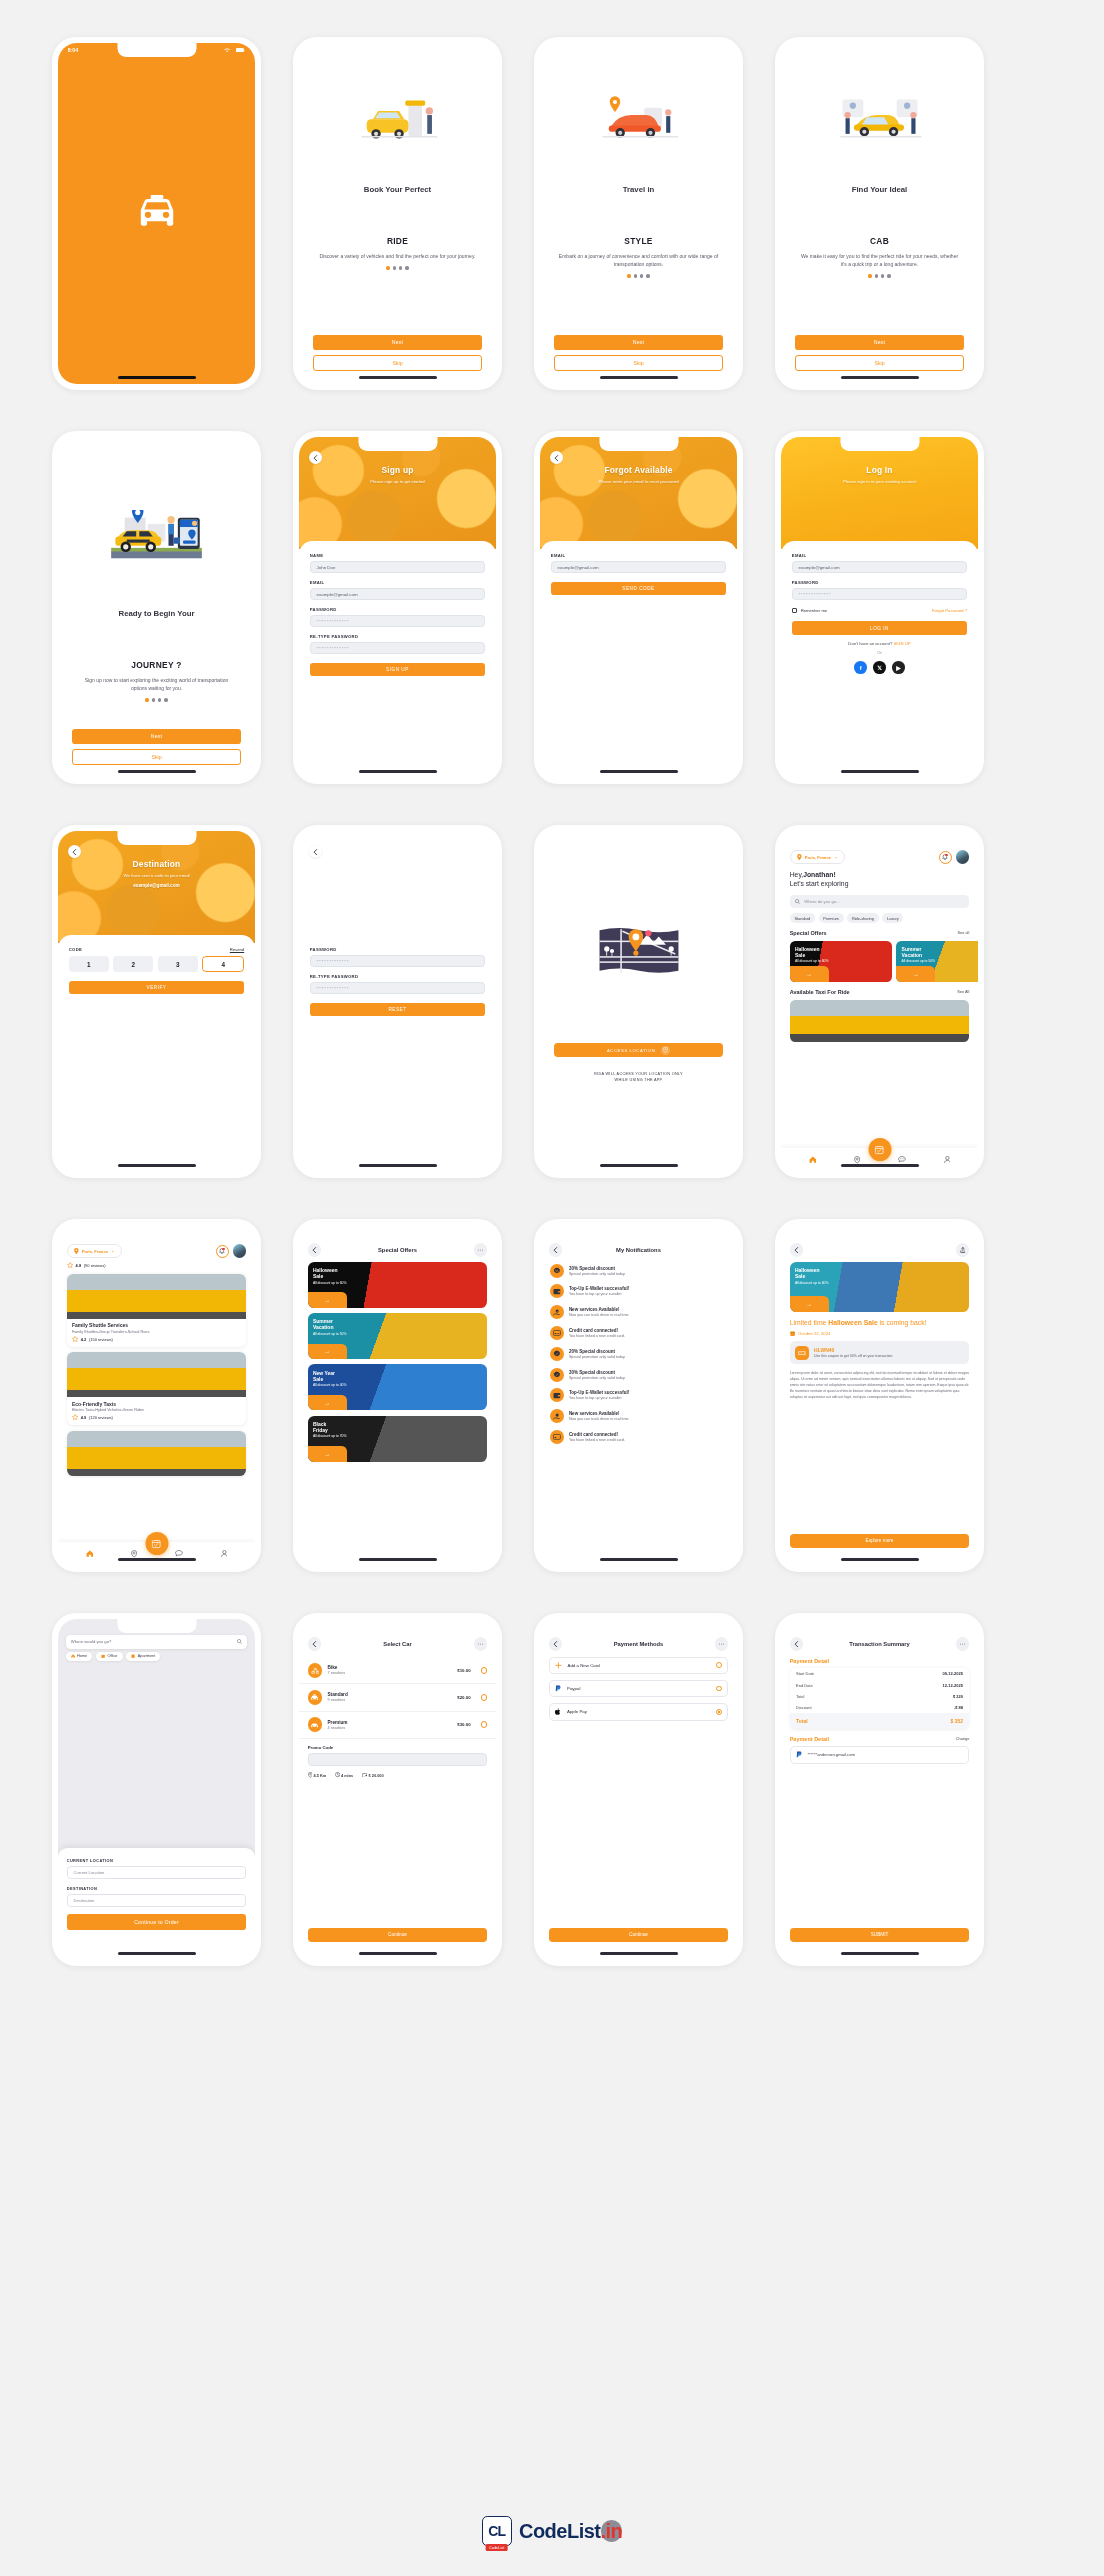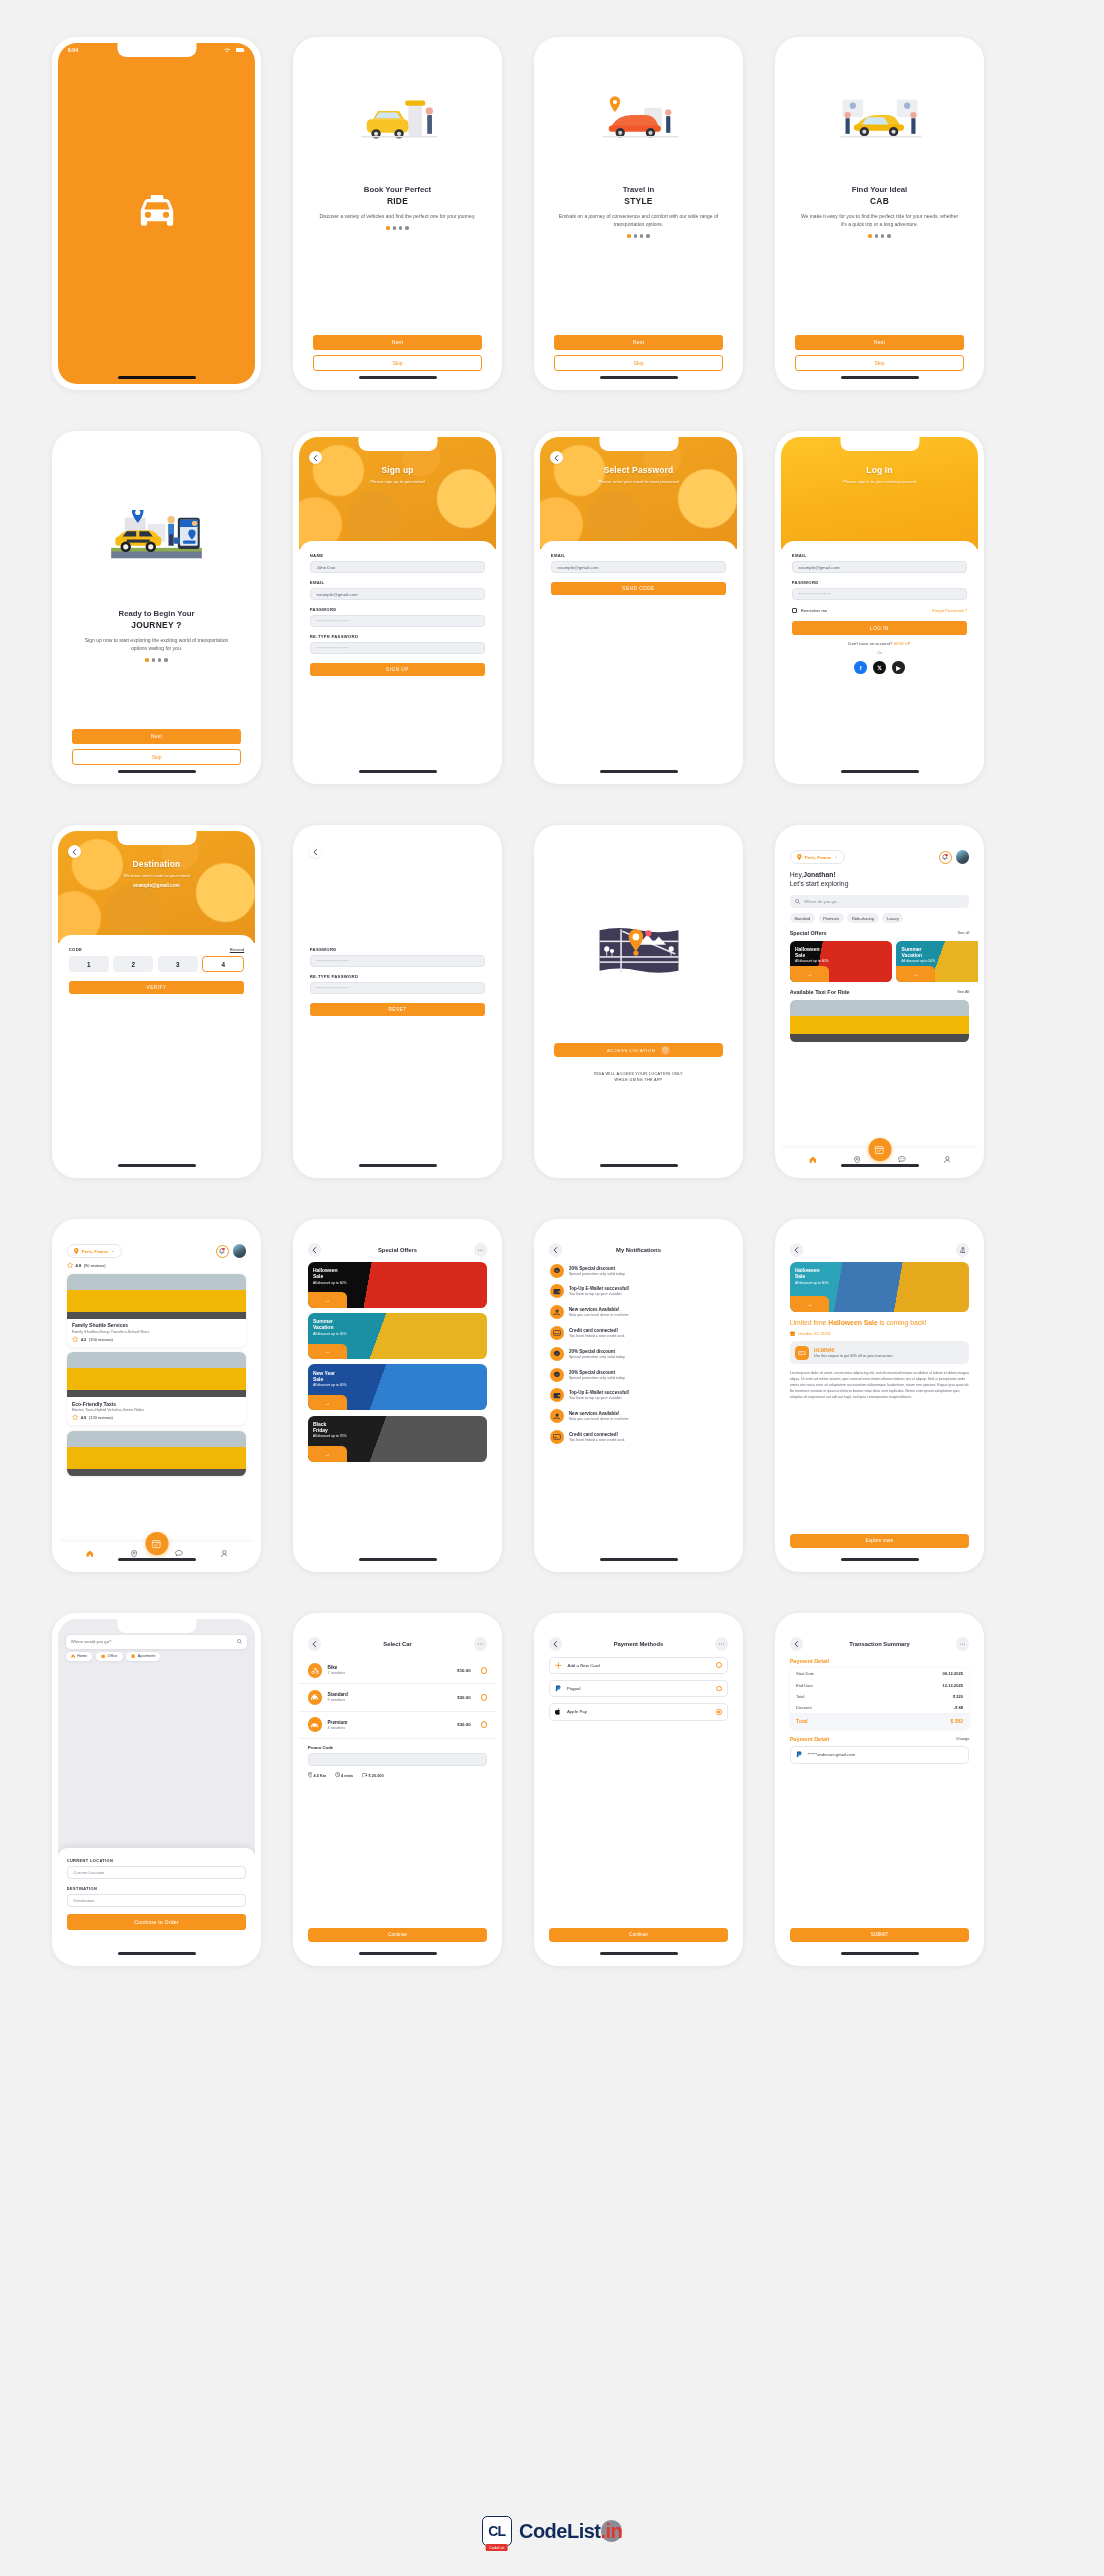--- a/index.html
+++ b/index.html
@@ -48,21 +48,21 @@
   .statusbar .dots { display:flex; gap:5.2px; align-items:center; }
 
   
   .splash { position:absolute; inset:0; background:#F7941D; display:flex; align-items:center; justify-content:center;}
   .taxi-logo { width:54px; height:41px; }
 
   
   .onb { position:absolute; inset:0; display:flex; flex-direction:column; padding: 18px 13.6px 12.6px; }
   .onb-art { height: 105px; display:flex; align-items:center; justify-content:center; margin-top:11.5px; }
   .onb-title { text-align:center; margin-top:7.3px; font-size:7.8px; font-weight:bold; color:#353542; line-height:1.35; }
-  .onb-title .big { display:block; font-size:8.4px; letter-spacing:0.3px; color:#20202a; }
+  .onb-title .big { display:block; font-size:8.4px; letter-spacing:0.3px; color:#20202a;margin-top:40px; }
   .onb-desc { text-align:center; font-size:5px; color:#5a5a66; line-height:1.55; margin-top:6.3px; padding:0 4.2px;}
   .dots-row { display:flex; gap:2.6px; justify-content:center; margin-top:5.2px; }
   .dot { width:3.7px; height:3.7px; border-radius:50%; background:#8c8c96; }
   .dot.active { background:#F7941D; }
   .onb-spacer { flex:1; }
   .btn-primary {
     height: 15.7px; border-radius:3.1px; background:#F7941D; color:#fff;
     display:flex; align-items:center; justify-content:center;
     font-size:5.2px; letter-spacing:0.2px;
   }
@@ -494,21 +494,21 @@
       </div>
       <div class="notch"></div>
       <div class="homebar"></div>
     </div>
   </div>
 
   <div class="phone">
     <div class="screen">
       <div class="hero">
         <div class="hero-inner">
-          <div class="hero-title">Select Password</div>
+          <div class="hero-title">Forgot Available</div>
           <div class="hero-sub">Please enter your email to reset password</div>
         </div>
       </div>
       <div class="back-circle">
         <svg width="4.2" height="6.3" viewBox="0 0 8 12">
               <path d="M7 1L2 6l5 5" stroke="#3a3a46" stroke-width="1.8" fill="none" stroke-linecap="round"></path>
             </svg>
       </div>
       <div class="sheet">
         <div class="field-label">EMAIL</div>

